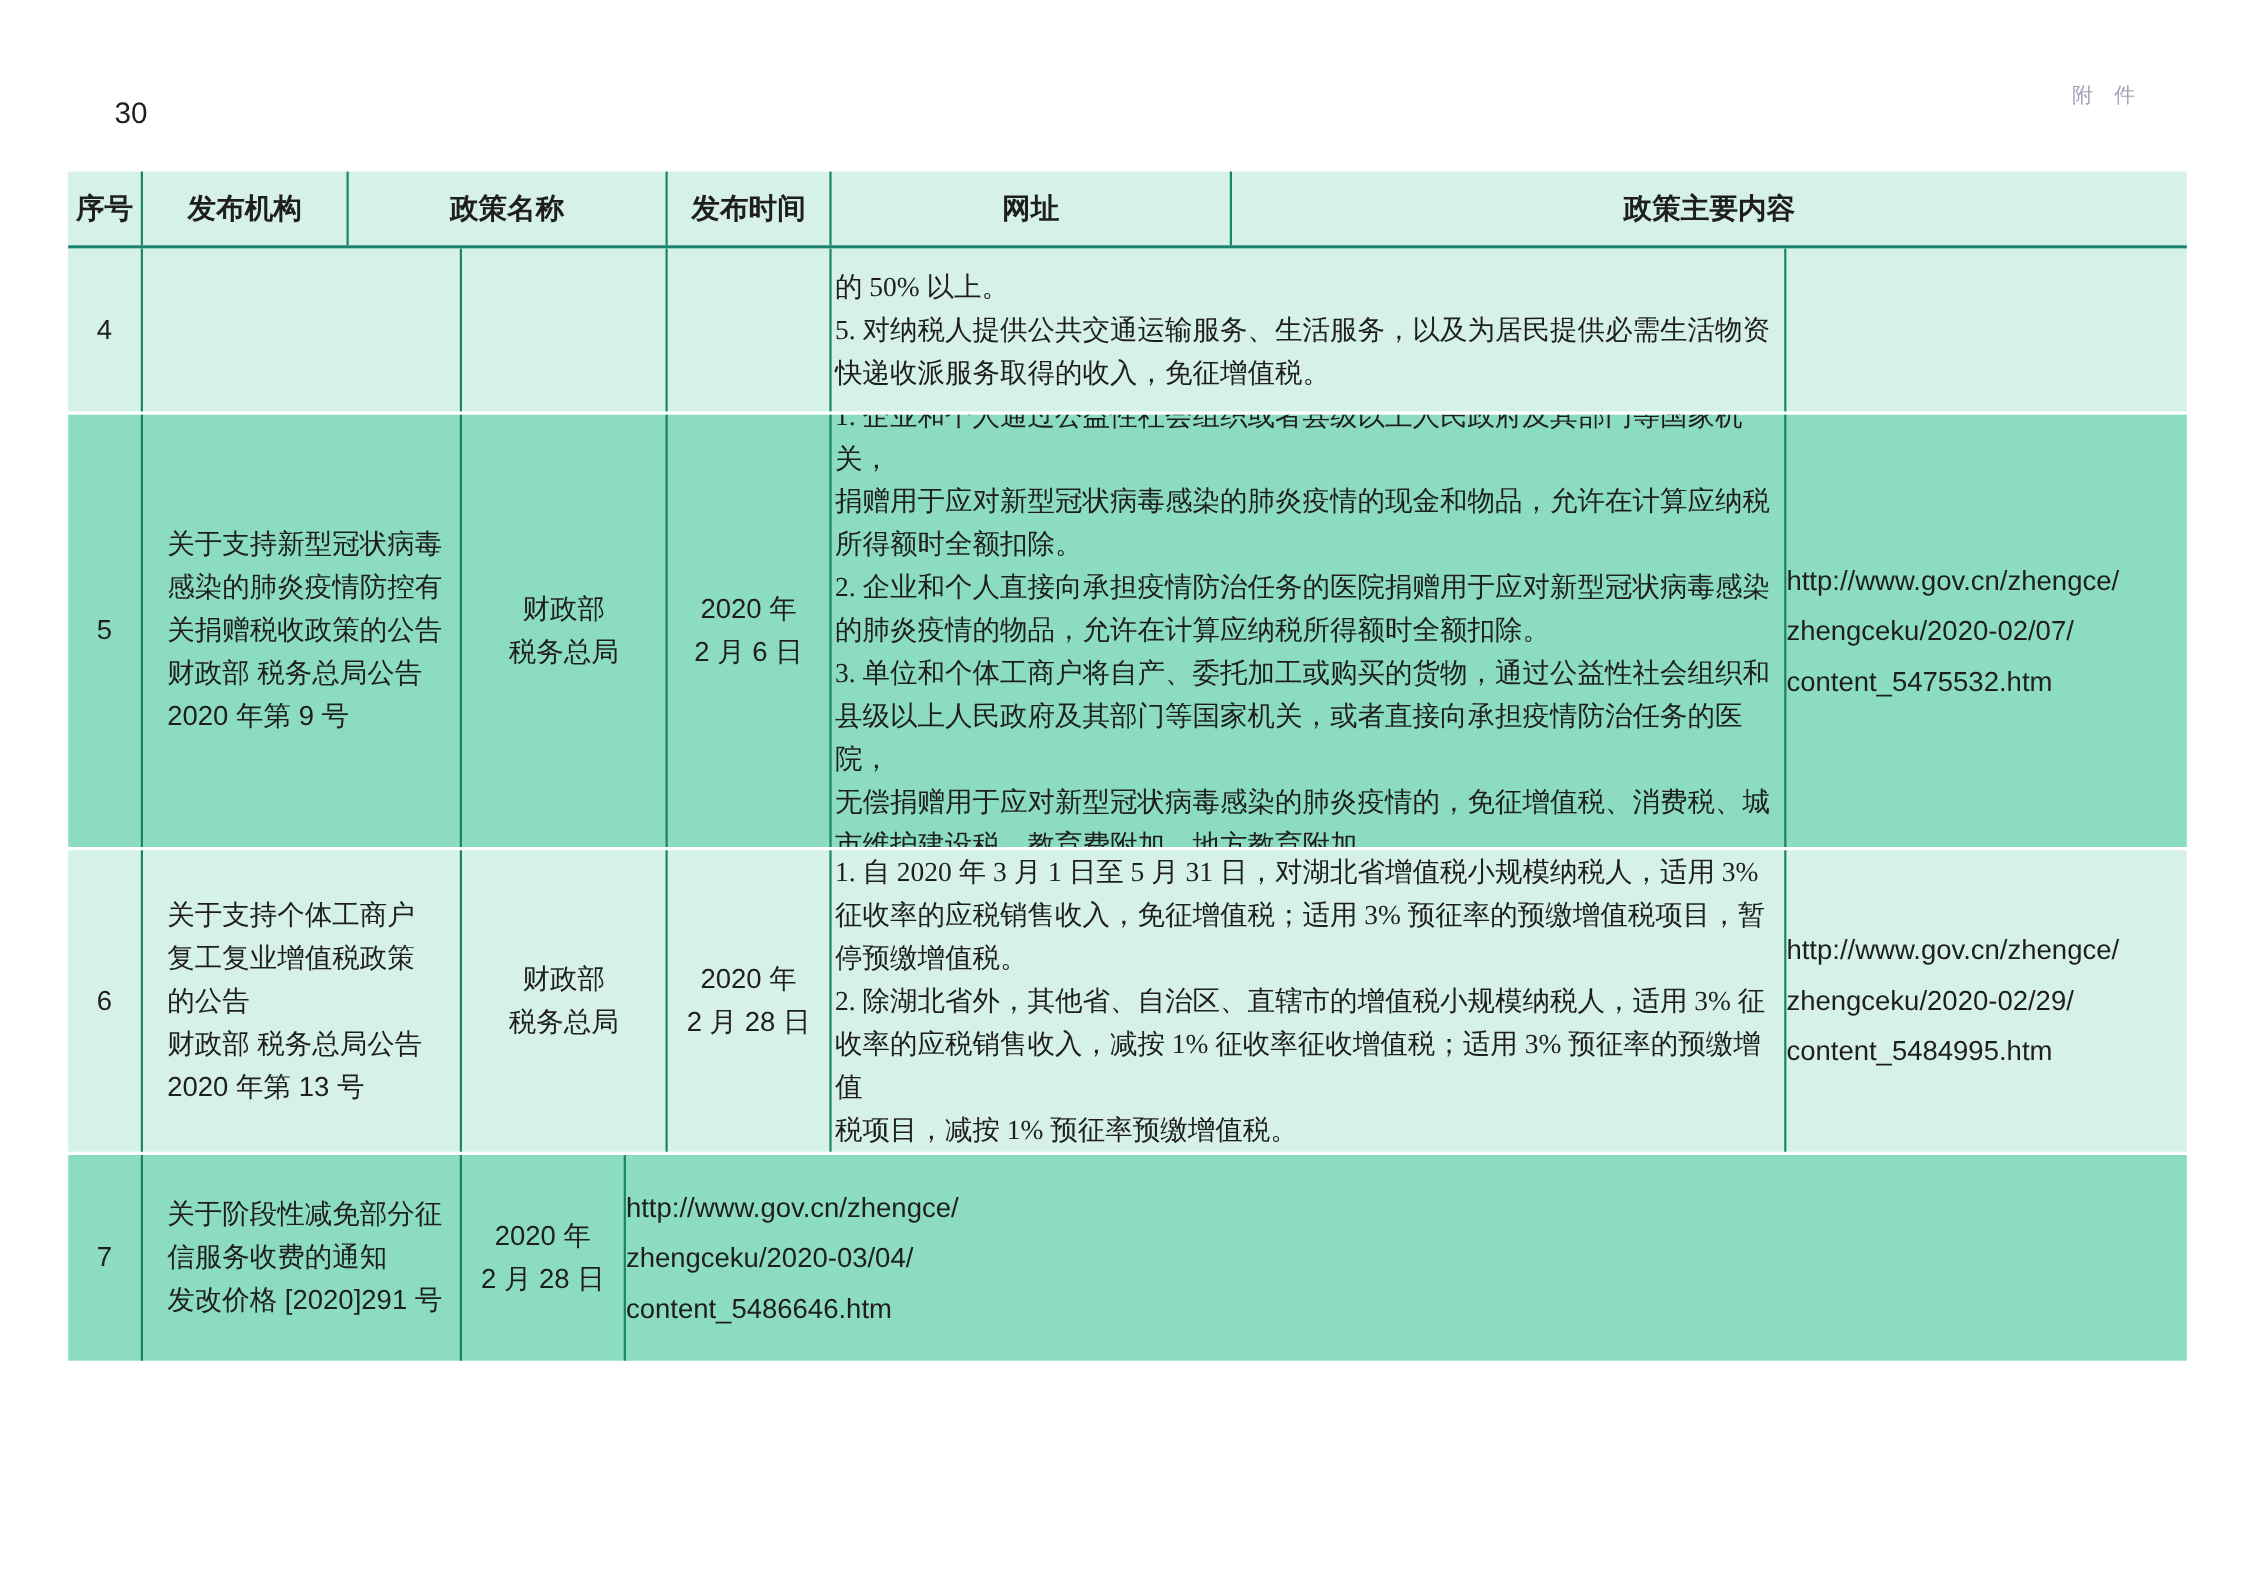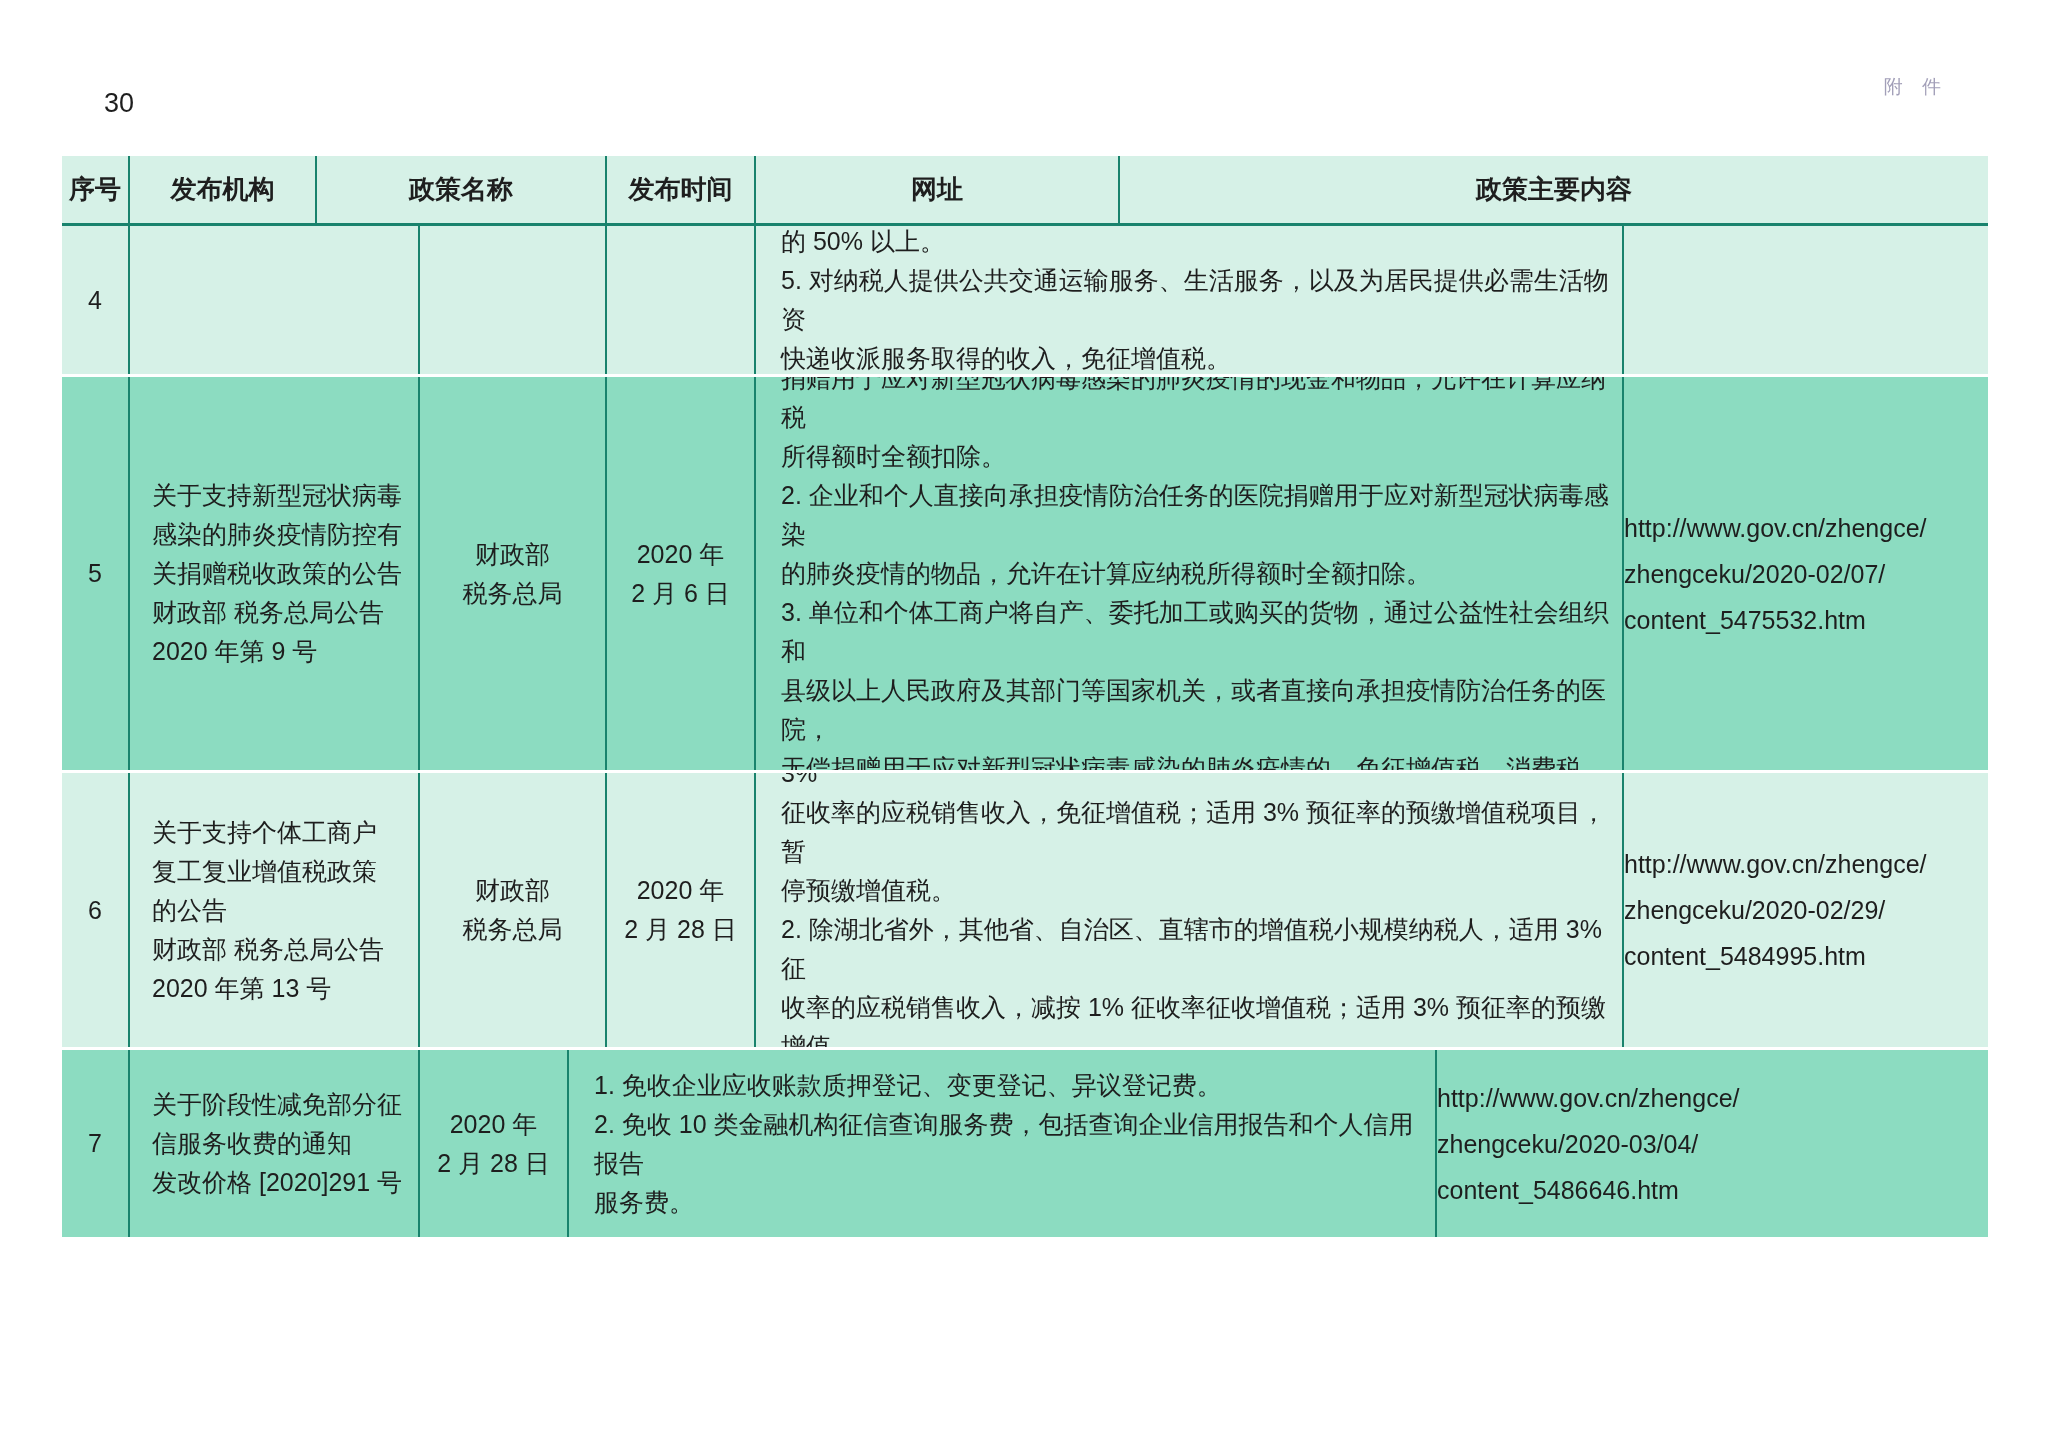--- a/index.html
+++ b/index.html
@@ -48,21 +48,21 @@
   .c3 { width: 187px; }
   .c4 { width: 149px; }
   .c5 { width: 868px; }
   .c6 { width: 364px; }
   .hcell {
     font-weight: bold; font-size: 26px; text-align: center;
     justify-content: center;
   }
   .center { text-align: center; }
   .name { padding-left: 22px; padding-right: 8px; text-align: left; }
-  .content { padding-left: 25px; padding-right: 4px; text-align: left; }
+  .content { padding-left: 3px; padding-right: 4px; text-align: left; font-family: Liberation Serif, serif; }
   .url { padding-right: 4px; line-height: 46px; text-align: left; }
   .top-align { justify-content: flex-start; padding-top: 44px; }
 </style>
 </head>
 <body>
 
 <div class="page-wrap">
 
   <div class="page-number">30</div>
   <div class="attachment-label">附 件</div>
@@ -136,22 +136,19 @@
 content_5484995.htm</div>
     </div>
 
     <div class="t-row row-dark row-r7">
       <div class="cell c1 center">7</div>
       <div class="cell c2 name">关于阶段性减免部分征
 信服务收费的通知
 发改价格 [2020]291 号</div>
       <div class="cell c4 center">2020 年
 2 月 28 日</div>
-      <div class="cell c5 content">1. 免收企业应收账款质押登记、变更登记、异议登记费。
-2. 免收 10 类金融机构征信查询服务费，包括查询企业信用报告和个人信用报告
-服务费。</div>
       <div class="cell c6 url">http://www.gov.cn/zhengce/
 zhengceku/2020-03/04/
 content_5486646.htm</div>
     </div>
 
   </div>
 </div>
 
 </body></html>

